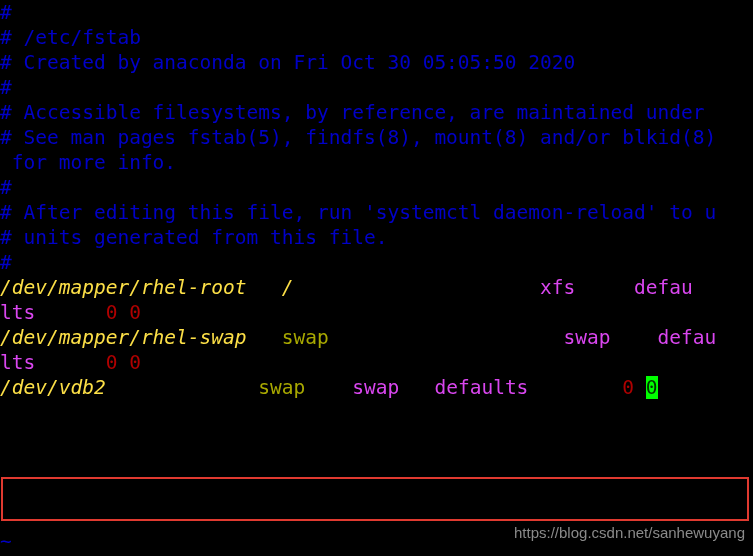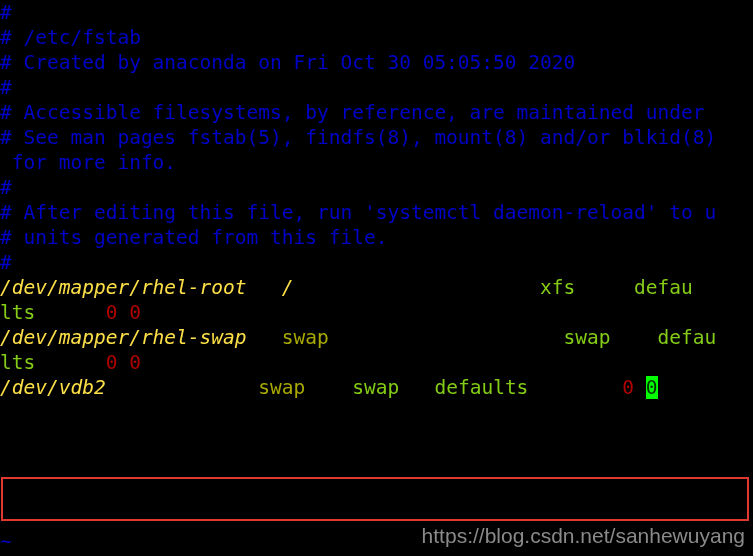--- a/index.html
+++ b/index.html
@@ -37,21 +37,21 @@
     font-size: 19.5px;
     letter-spacing: 0px;
     white-space: pre;
     color: #b0b0b0;
     font-family: "DejaVu Sans Mono", "Liberation Mono", monospace;
   }
 
   
   .c-comment   { color: #0000c8; }   
   .c-device    { color: #fde047; font-style: italic; }   
-  .c-green     { color: #84cc16; }   
+  .c-green     { color: #d946ef; }   
   .c-yellow    { color: #a8a800; }   
   .c-red       { color: #b00000; }   
   .c-tilde     { color: #0000c8; }   
 
   .cursor {
     background: #00ff00;
     color: #003000;
   }
 
   
@@ -64,21 +64,21 @@
     border: 2px solid #e03a30;
     box-sizing: border-box;
     pointer-events: none;
   }
 
   #watermark {
     position: absolute;
     right: 8px;
     top: 524px;
     font-family: "Liberation Sans", sans-serif;
-    font-size: 21px;
+    font-size: 15px;
     color: #8a8a8a;
     white-space: pre;
   }
 
   #filler-area {
     position: absolute;
     left: 0;
     top: 529px;
     width: 753px;
     height: 27px;

